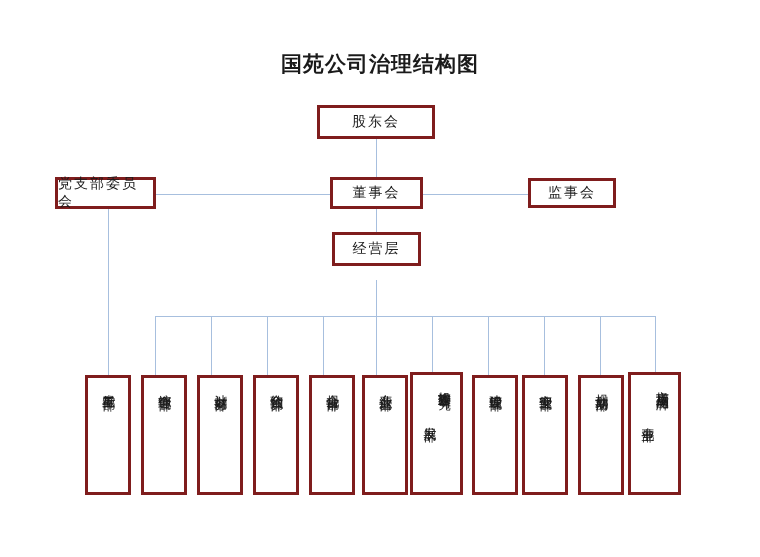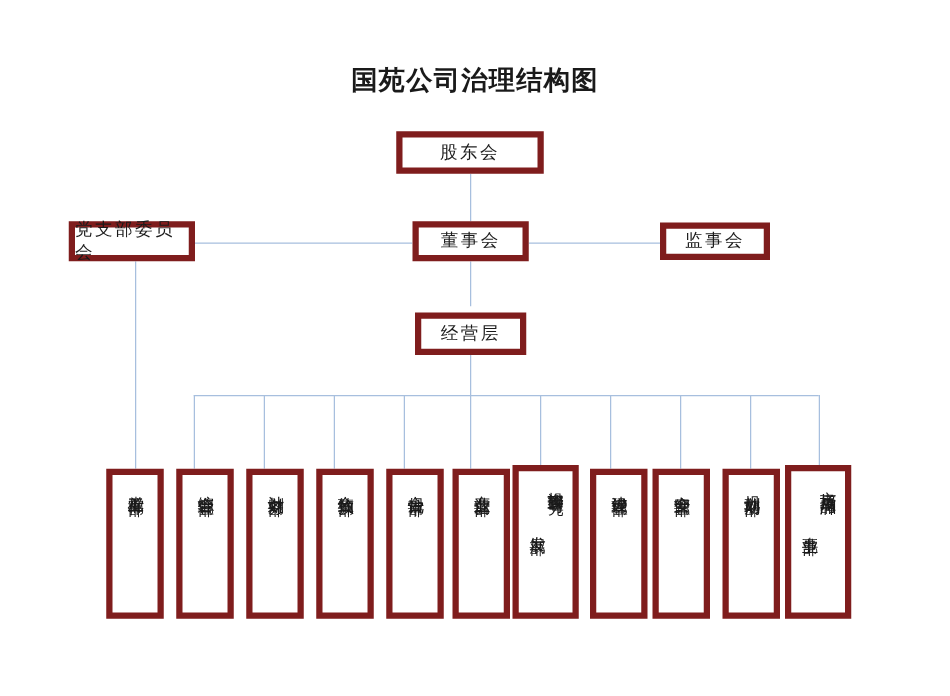--- a/index.html
+++ b/index.html
@@ -27,21 +27,21 @@
     font-weight: bold;
     color: #1a1a1a;
     letter-spacing: 1px;
     font-family: "Liberation Sans", "DejaVu Sans", sans-serif;
   }
 
   
   .node {
     position: absolute;
     box-sizing: border-box;
-    border: 5px solid #7f1d1d;
+    border: 3px solid #7f1d1d;
     background: #ffffff;
     color: #1a1a1a;
     z-index: 3;
   }
   .node.horiz {
     display: flex;
     align-items: center;
     justify-content: center;
     font-size: 14px;
     letter-spacing: 2px;
@@ -117,21 +117,21 @@
   </div>
 
   <div class="node horiz" style="left:55px; top:177px; width:101px; height:32px;">
     <span>党支部委员会</span>
   </div>
 
   <div class="node horiz" style="left:528px; top:178px; width:88px; height:30px;">
     <span>监事会</span>
   </div>
 
-  <div class="node horiz" style="left:332px; top:250px; width:89px; height:34px;">
+  <div class="node horiz" style="left:332px; top:232px; width:89px; height:34px;">
     <span>经营层</span>
   </div>
 
   <div class="node vert" style="left:85px; top:375px; width:46px; height:120px;">
     <span class="vcol">党群工作部</span>
   </div>
 
   <div class="node vert" style="left:141px; top:375px; width:46px; height:120px;">
     <span class="vcol">综合管理部</span>
   </div>

